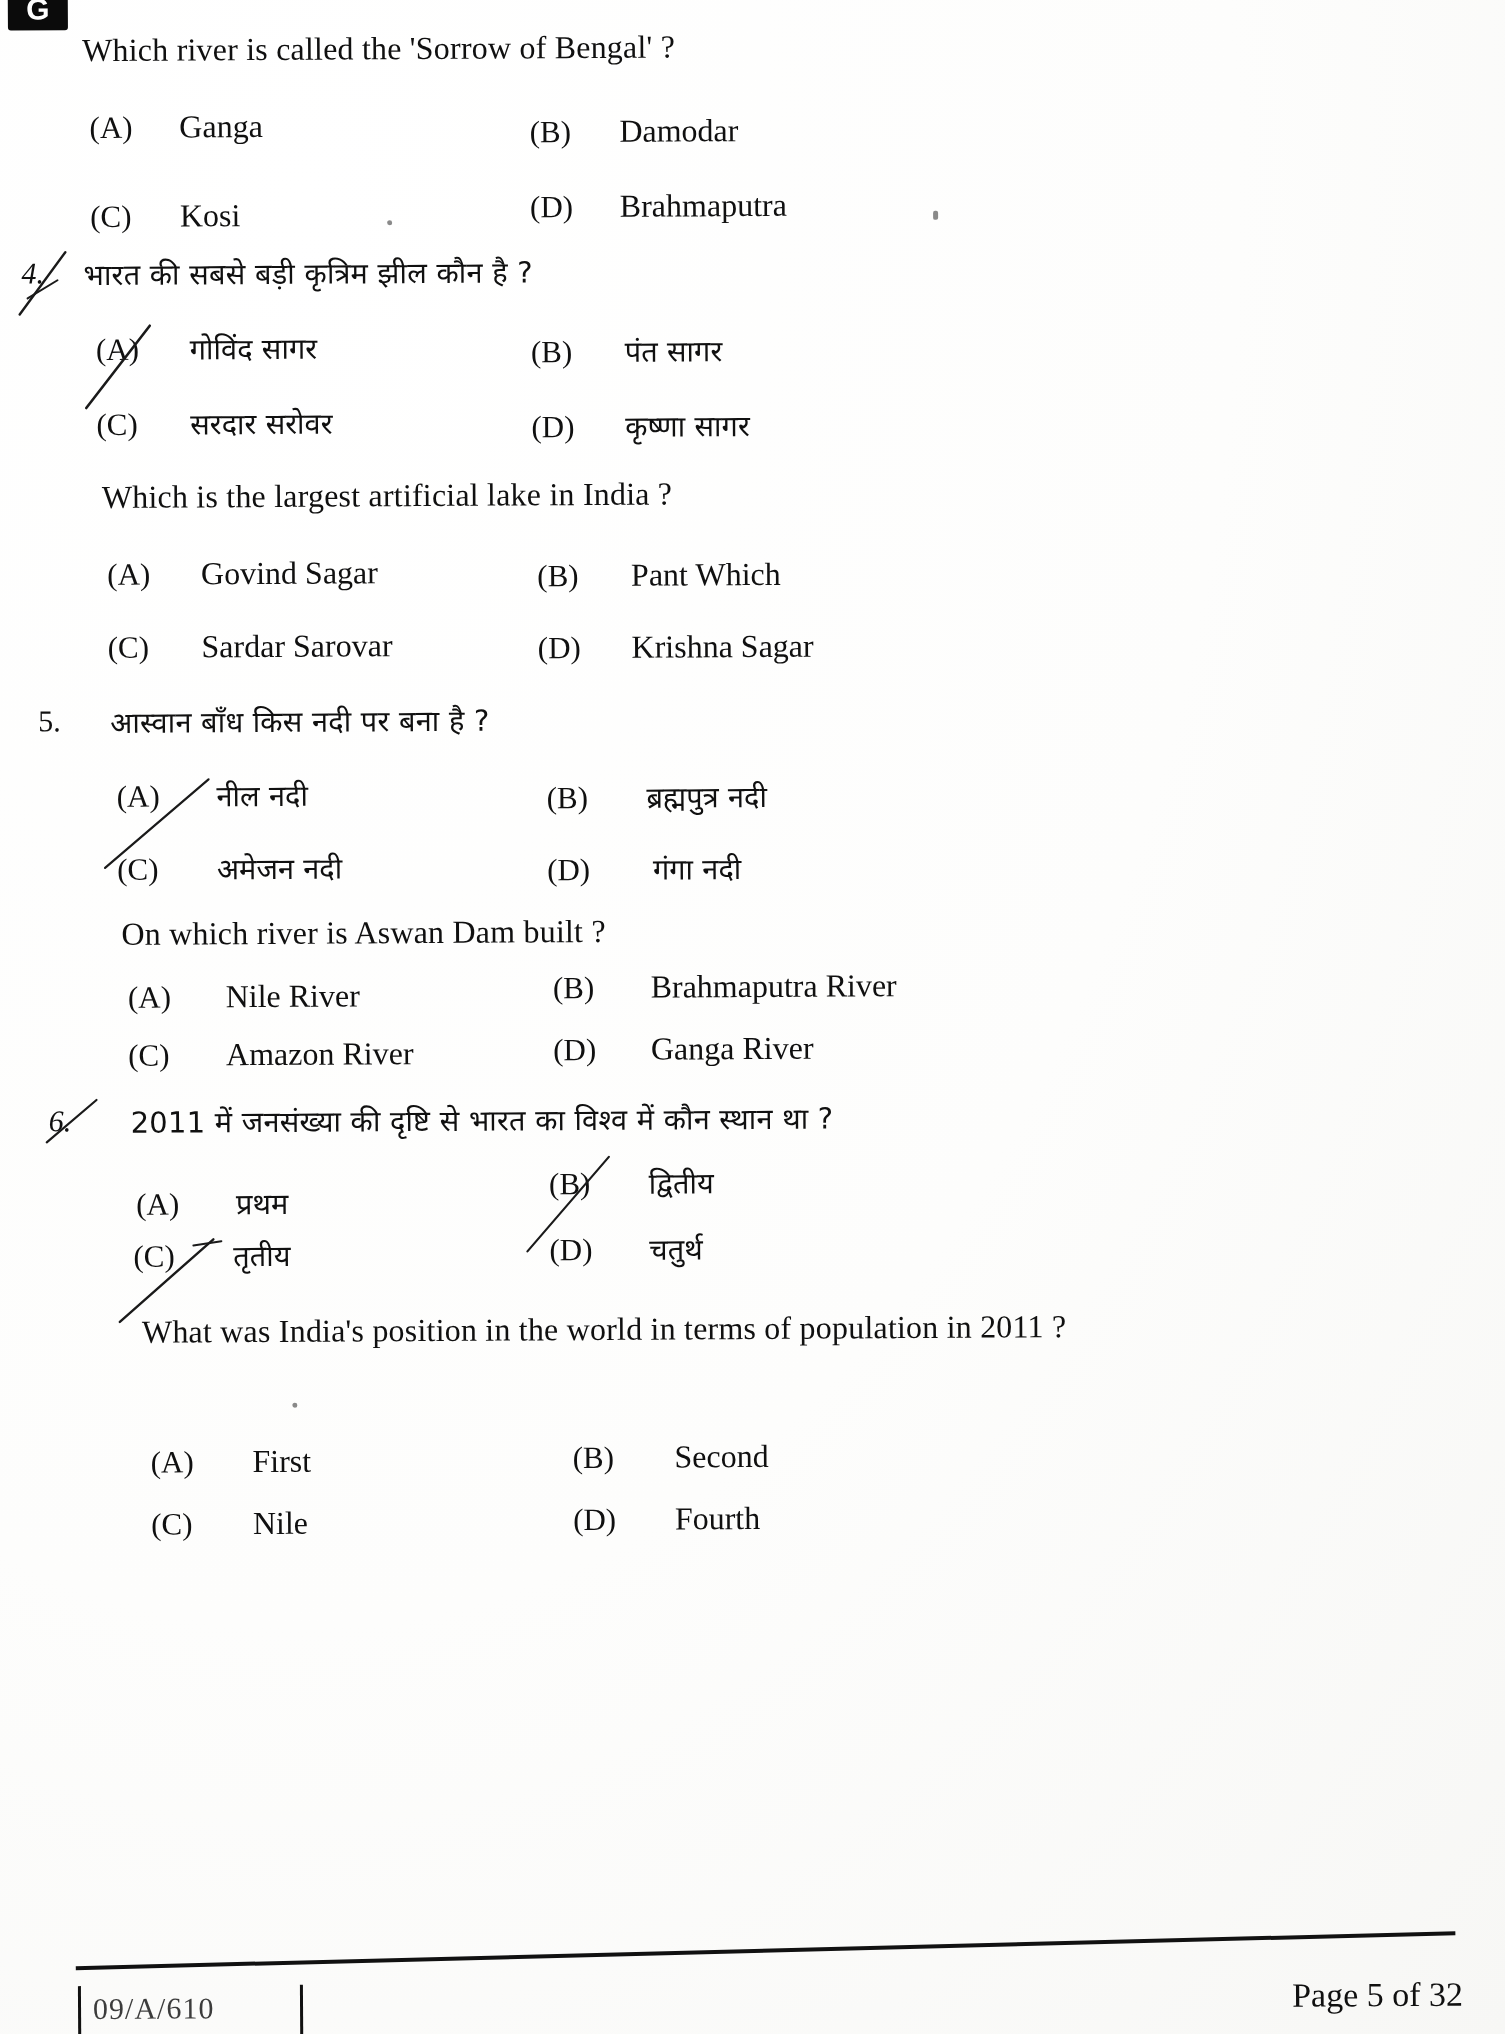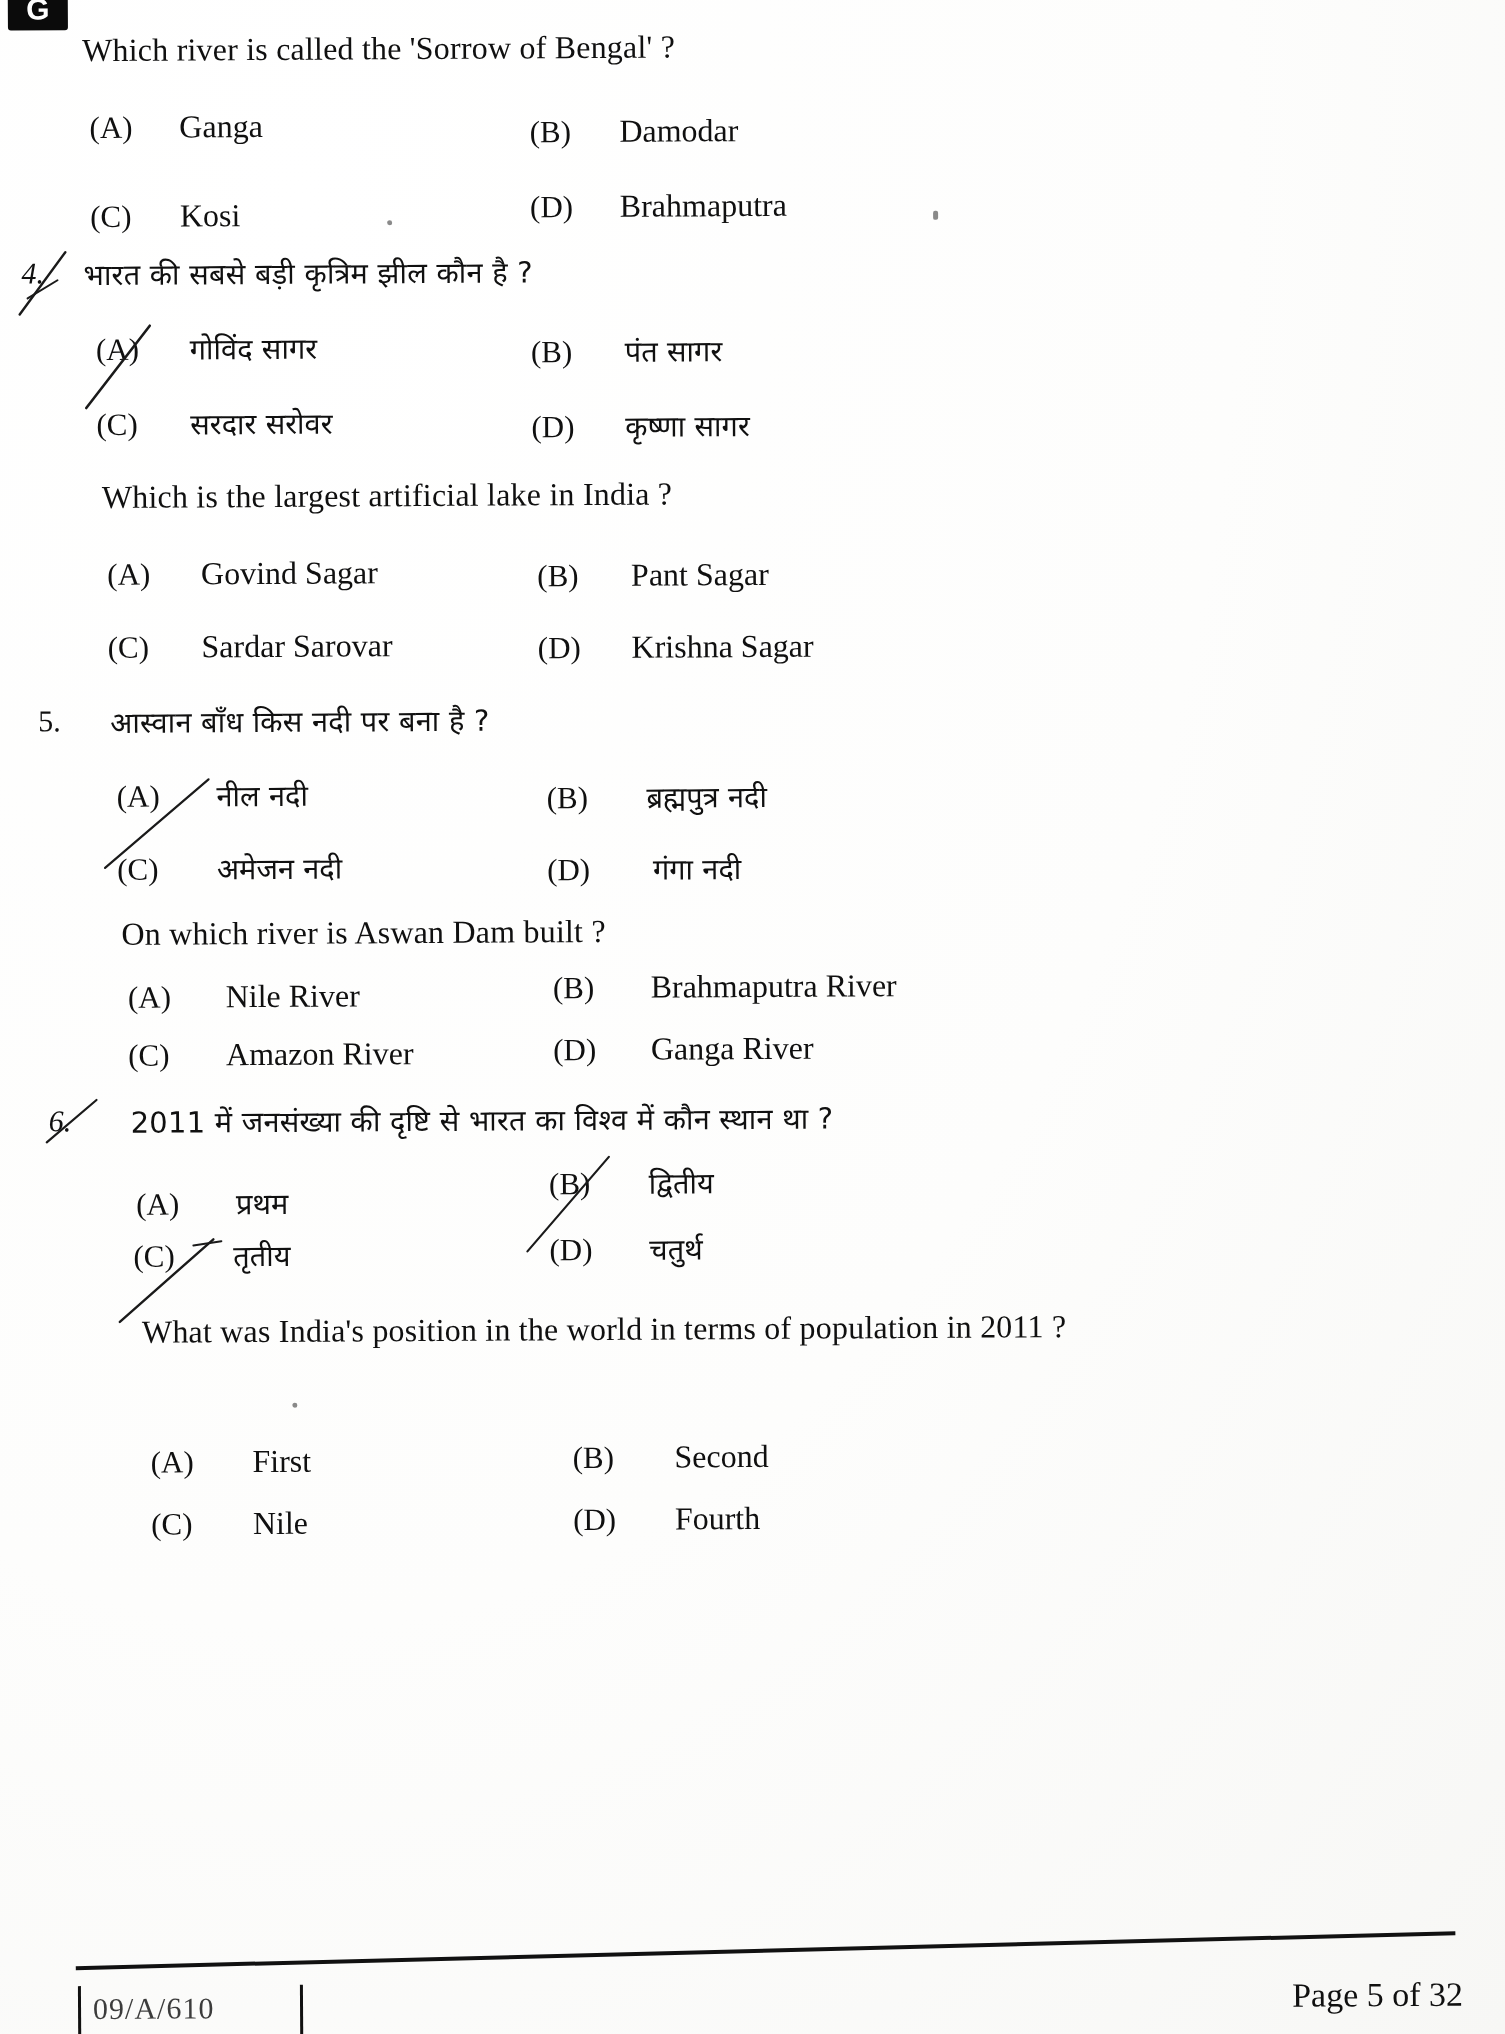--- a/index.html
+++ b/index.html
@@ -217,21 +217,21 @@
   </div>
 
   <div class="qtext en" style="left:105px; top:475px;">Which is the largest artificial lake in India ?</div>
 
   <div class="opt en" style="left:110px; top:552px;">
     <span class="lbl">(A)</span>
     <span class="val" style="margin-left:28px;">Govind Sagar</span>
   </div>
   <div class="opt en" style="left:540px; top:556px;">
     <span class="lbl">(B)</span>
-    <span class="val" style="margin-left:28px;">Pant Sagar</span>
+    <span class="val" style="margin-left:28px;">Pant Which</span>
   </div>
   <div class="opt en" style="left:110px; top:625px;">
     <span class="lbl">(C)</span>
     <span class="val" style="margin-left:28px;">Sardar Sarovar</span>
   </div>
   <div class="opt en" style="left:540px; top:628px;">
     <span class="lbl">(D)</span>
     <span class="val" style="margin-left:28px;">Krishna Sagar</span>
   </div>
 

